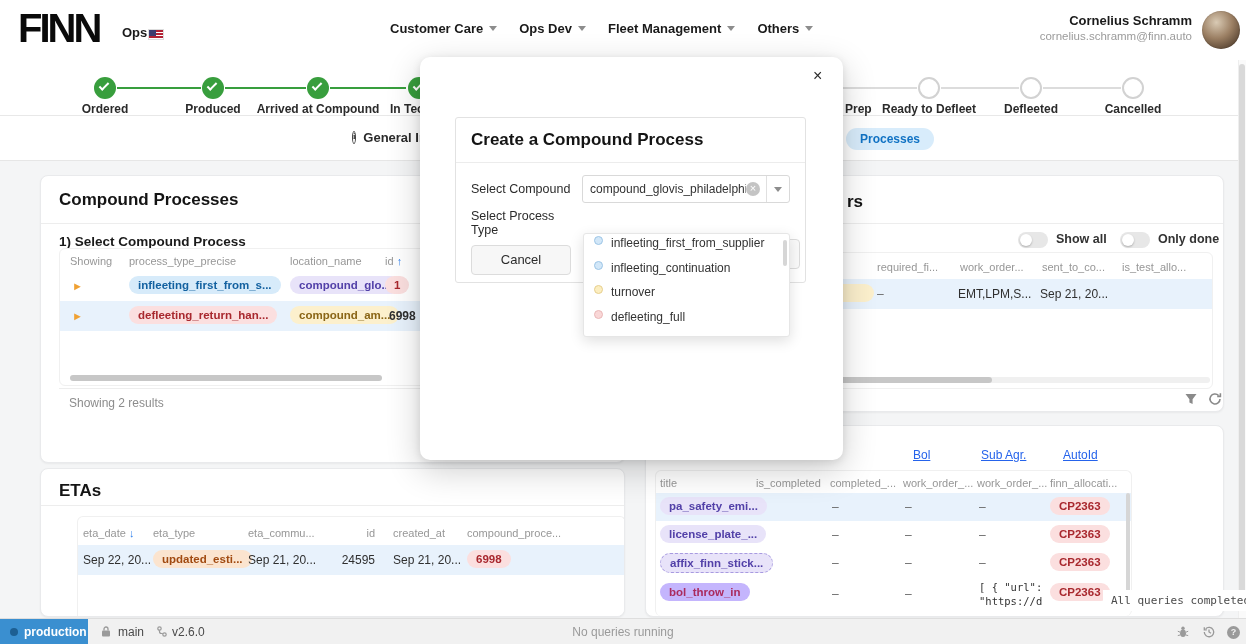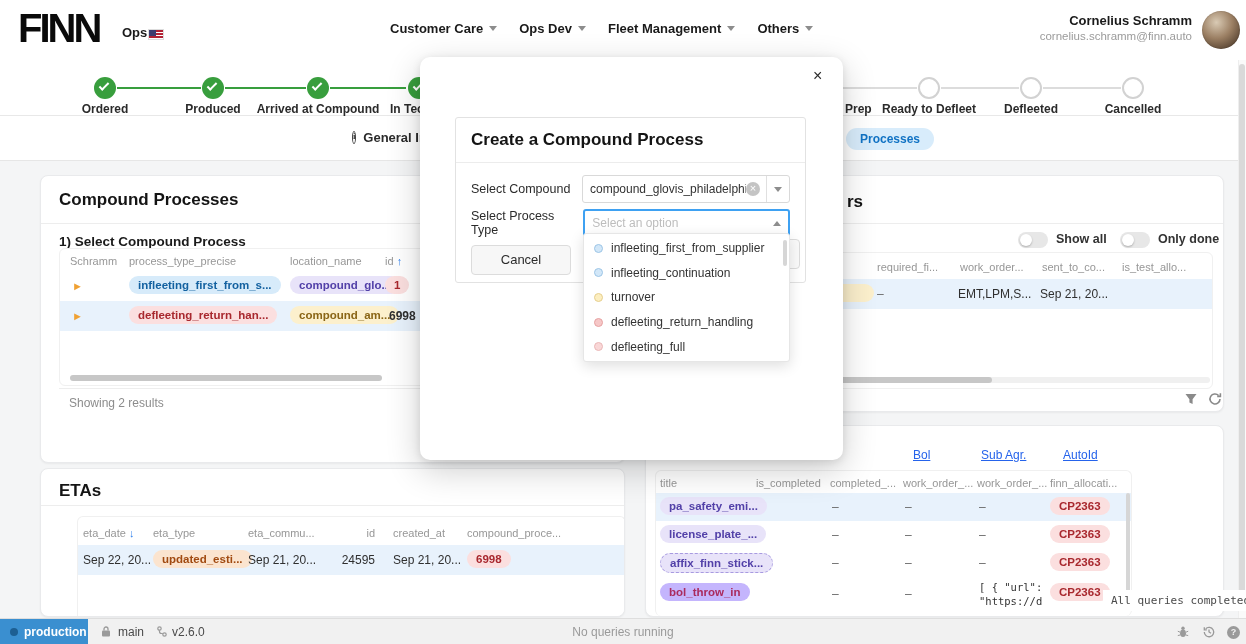--- a/index.html
+++ b/index.html
@@ -77,21 +77,21 @@
   .ctl-text{flex:1;font-size:12px;color:#333;padding:0 7px;white-space:nowrap;overflow:hidden}
   .ctl-text.ph{color:#bdbdbd}
   .clear-circle{width:14px;height:14px;border-radius:50%;background:#c4c4c4;position:relative;margin-right:6px;flex:none;cursor:pointer}
   .clear-circle::after{content:"×";position:absolute;left:0;top:-1px;width:100%;text-align:center;font-size:11px;color:#fff;line-height:15px}
   .ctl-sep{width:1px;height:100%;background:#e0e0e0;flex:none}
   .ctl-caret{width:22px;display:flex;justify-content:center;flex:none;cursor:pointer}
   .inner-footer{padding:8px 15px 14px}
   .btn-cancel{width:100px;height:30px;background:#f7f7f7;border:1px solid #dcdcdc;border-radius:4px;font-size:13px;color:#2b2b2b;text-align:center;line-height:28px;cursor:pointer}
   .btn-sliver{position:absolute;width:95px;height:30px;background:#fafafa;border:1px solid #dcdcdc;border-radius:4px;z-index:1;cursor:pointer}
   .dropdown{position:absolute;width:207px;background:#fff;border:1px solid #e6e6e6;border-radius:3px;box-shadow:0 4px 14px rgba(0,0,0,.13);z-index:5}
-  .opt{height:24.6px;display:flex;align-items:center;gap:8px;padding-left:10px;font-size:12px;color:#333;cursor:pointer;white-space:nowrap}
+  .opt{height:24.6px;display:flex;align-items:flex-start;gap:8px;padding-left:10px;font-size:12px;color:#333;cursor:pointer;white-space:nowrap}
   .dot{width:9px;height:9px;border-radius:50%;flex:none}
   .dot-b{background:#d2e7f8;border:1px solid #9cc5e6}
   .dot-y{background:#fceec0;border:1px solid #e6cf8e}
   .dot-r{background:#f6c7c7;border:1px solid #e6a2a2}
   .dot-p{background:#f9d7d7;border:1px solid #eab8b8}
   
   .statusbar{position:absolute;left:0;top:618px;width:1246px;height:26px;background:#f1f1f1;border-top:1px solid #dedede;z-index:45}
   .env-badge{position:absolute;left:0;top:0;width:88px;height:26px;background:#3a8fd0}
   .env-dot{position:absolute;left:10px;top:9px;width:8px;height:8px;border-radius:50%;background:#1d5f93}
   .env-text{position:absolute;left:24px;top:0;font-size:12px;font-weight:600;color:#fff;line-height:26px}
@@ -179,21 +179,21 @@
     <div class="abs tab-pill" style="left:846px;top:12px">Processes</div>
   </div>
 
   <div class="abs" style="left:0;top:161px;width:1246px;height:457px;background:#f4f5f6"></div>
 
   <div class="card" style="left:40px;top:175px;width:585px;height:288px">
     <div class="abs card-title" style="left:18px;top:14px">Compound Processes</div>
     <div class="hdiv" style="top:47px"></div>
     <div class="abs sec-title" style="left:18px;top:58px">1) Select Compound Process</div>
     <div class="tbl" style="left:18px;top:72px;width:549px;height:138px">
-      <div class="th" style="left:10px;top:6px">Schramm</div>
+      <div class="th" style="left:10px;top:6px">Showing</div>
       <div class="th" style="left:69px;top:6px">process_type_precise</div>
       <div class="th" style="left:230px;top:6px">location_name</div>
       <div class="th" style="left:325px;top:6px"><span>id</span> <span class="sort-arrow">↑</span></div>
       <div class="trow" style="top:22px;height:30px">
         <span class="cell pointer-ico" style="left:12px;top:9px">►</span>
         <span class="cell" style="left:69px;top:5px"><span class="pill pill-blue">infleeting_first_from_s...</span></span>
         <span class="cell" style="left:230px;top:5px"><span class="pill pill-purple">compound_glo...</span></span>
         <span class="cell" style="left:325px;top:5px"><span class="pill pill-red">1</span></span>
       </div>
       <div class="trow hl" style="top:52px;height:30px">
@@ -323,49 +323,39 @@
             <span class="ctl-text">compound_glovis_philadelphia</span>
             <span class="clear-circle"></span>
             <span class="ctl-sep"></span>
             <span class="ctl-caret">
                 <span class="caret"></span>
               </span>
           </div>
         </div>
         <div class="f-row">
           <div class="f-label">Select Process Type</div>
-          <div class="control focused">
-            <span class="ctl-text ph">Select an option</span>
-            <span class="ctl-caret">
-                <span class="caret up"></span>
-              </span>
-          </div>
         </div>
       </div>
       <div class="inner-footer">
         <div class="btn-cancel">Cancel</div>
       </div>
     </div>
     <div class="btn-sliver" style="left:285px;top:182px"></div>
     <div class="dropdown" style="left:163px;top:176px;padding:2px 0">
       <div class="opt">
           <span class="dot dot-b"></span>
           <span>infleeting_first_from_supplier</span>
         </div>
       <div class="opt">
           <span class="dot dot-b"></span>
           <span>infleeting_continuation</span>
         </div>
       <div class="opt">
           <span class="dot dot-y"></span>
           <span>turnover</span>
-        </div>
-      <div class="opt">
-          <span class="dot dot-r"></span>
-          <span>defleeting_return_handling</span>
         </div>
       <div class="opt">
           <span class="dot dot-p"></span>
           <span>defleeting_full</span>
         </div>
       <div class="vthumb" style="right:2px;left:auto;top:6px;height:26px;position:absolute"></div>
     </div>
   </div>
 
   <div class="statusbar">

